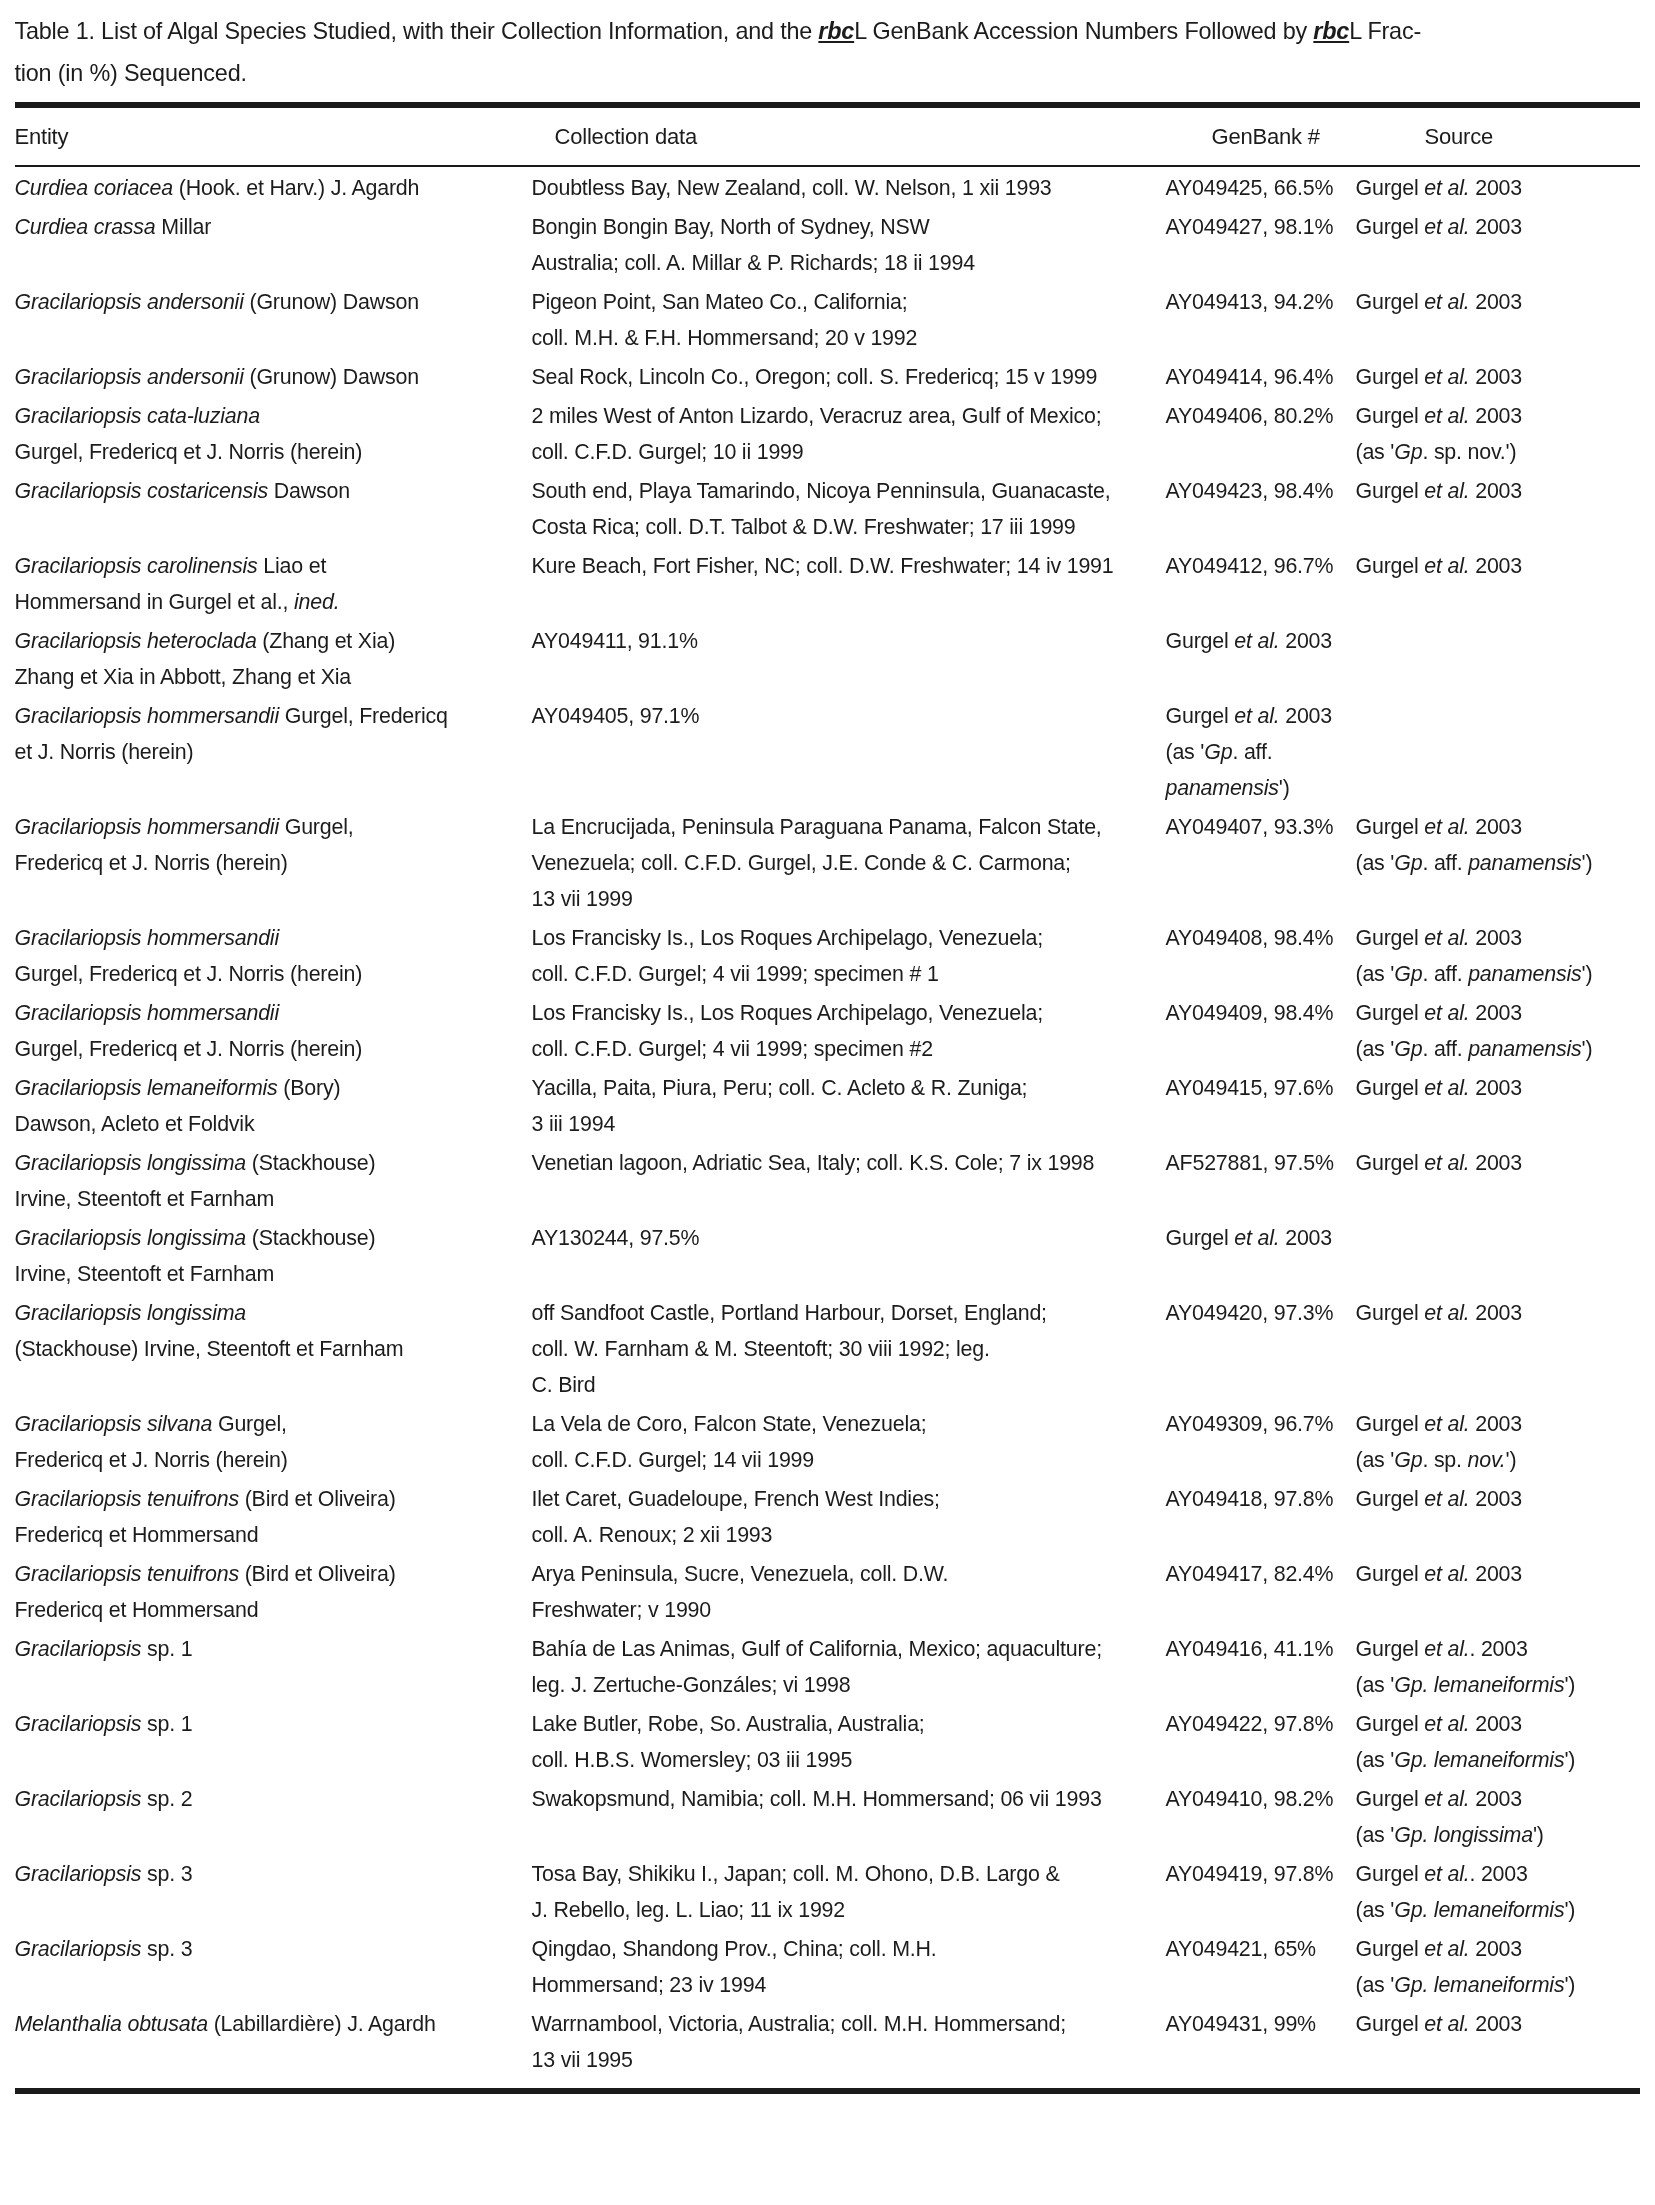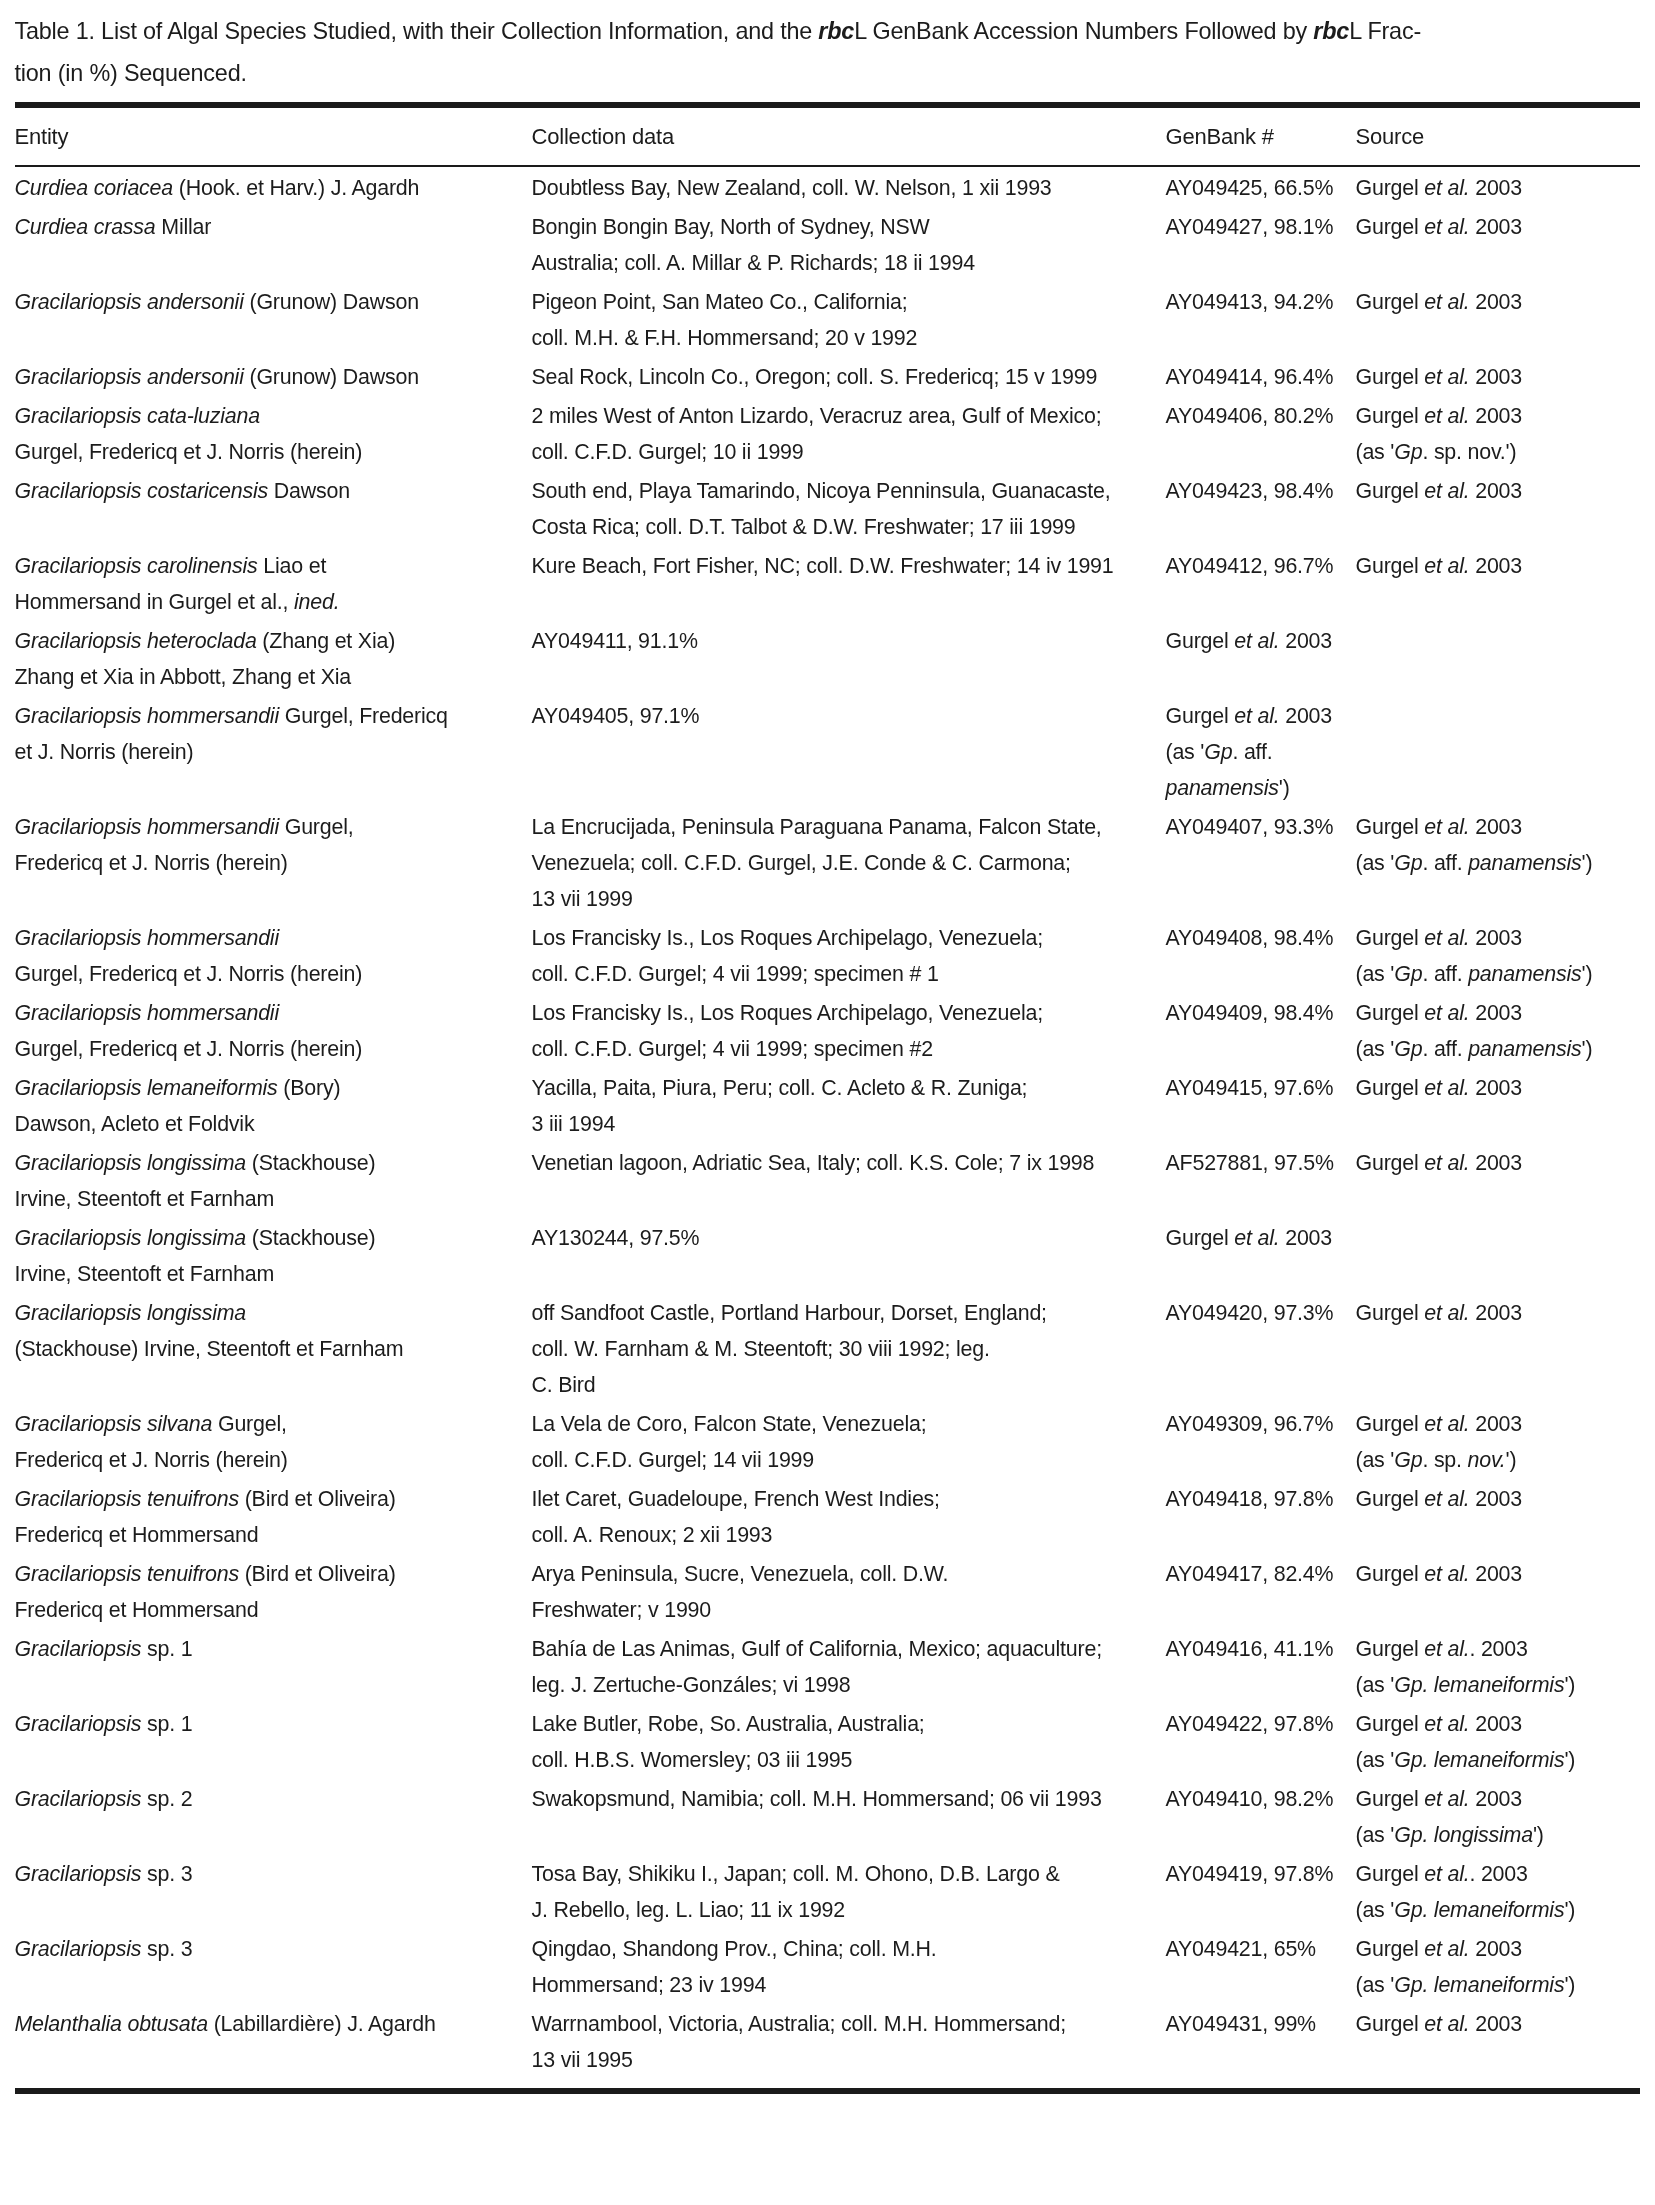--- a/index.html
+++ b/index.html
@@ -9,30 +9,31 @@
     font-family: "Liberation Sans", sans-serif;
     color: #1a1a1a;
     -webkit-font-smoothing: antialiased;
   }
   .page { padding: 9.7px 16px 0 14.5px; width: 100%; height: 100%; }
   .title {
     font-size: 23.4px; line-height: 42px; letter-spacing: -0.2px;
     white-space: pre-line; margin-bottom: 8px; color: #1c1c1c;
   }
   .it { font-style: italic; }
-  .bd { font-weight: bold; }
+  .bd { font-weight: bold; text-decoration: underline; }
   .rule { width: 100%; background: #1a1a1a; }
   .rule.thick { height: 6.5px; }
   .grid-cols {
     display: grid;
     grid-template-columns: 517px 634px 190px 283px;
   }
   .thead {
     padding: 11.3px 0 9.7px 0;
     border-bottom: 2.4px solid #1a1a1a;
+    gap: 23px;
   }
   .thead .cell { font-size: 22px; line-height: 36px; letter-spacing: -0.2px; }
   .row { padding-top: 3px; }
   .cell {
     font-size: 21.4px; line-height: 36px; letter-spacing: -0.2px;
     white-space: pre-line; padding-right: 11.3px; color: #1c1c1c;
   }
   .tbody { padding-bottom: 9.7px; }
 </style>
 </head>

